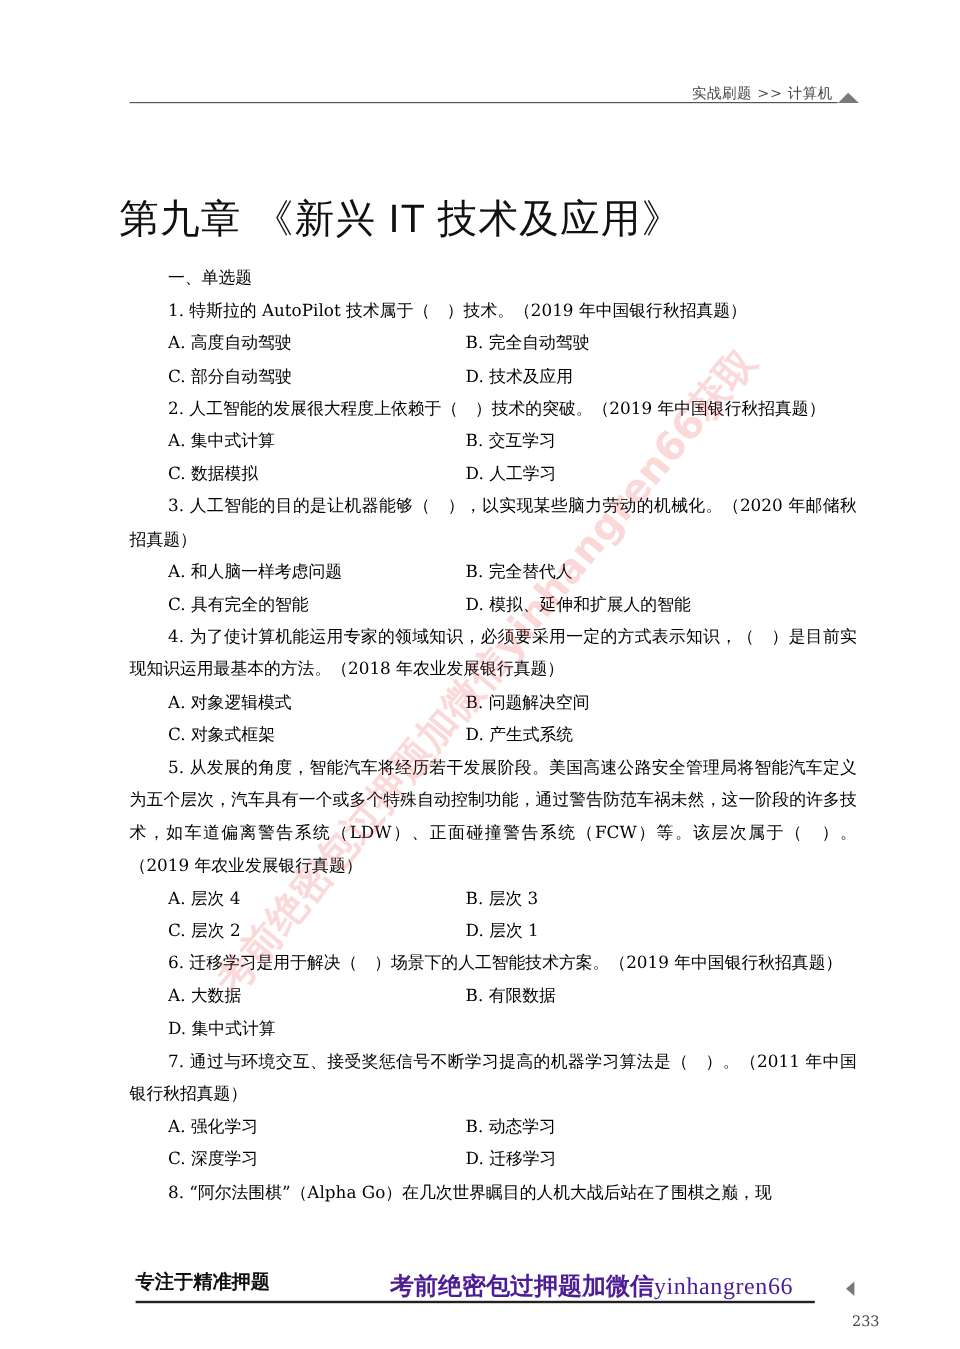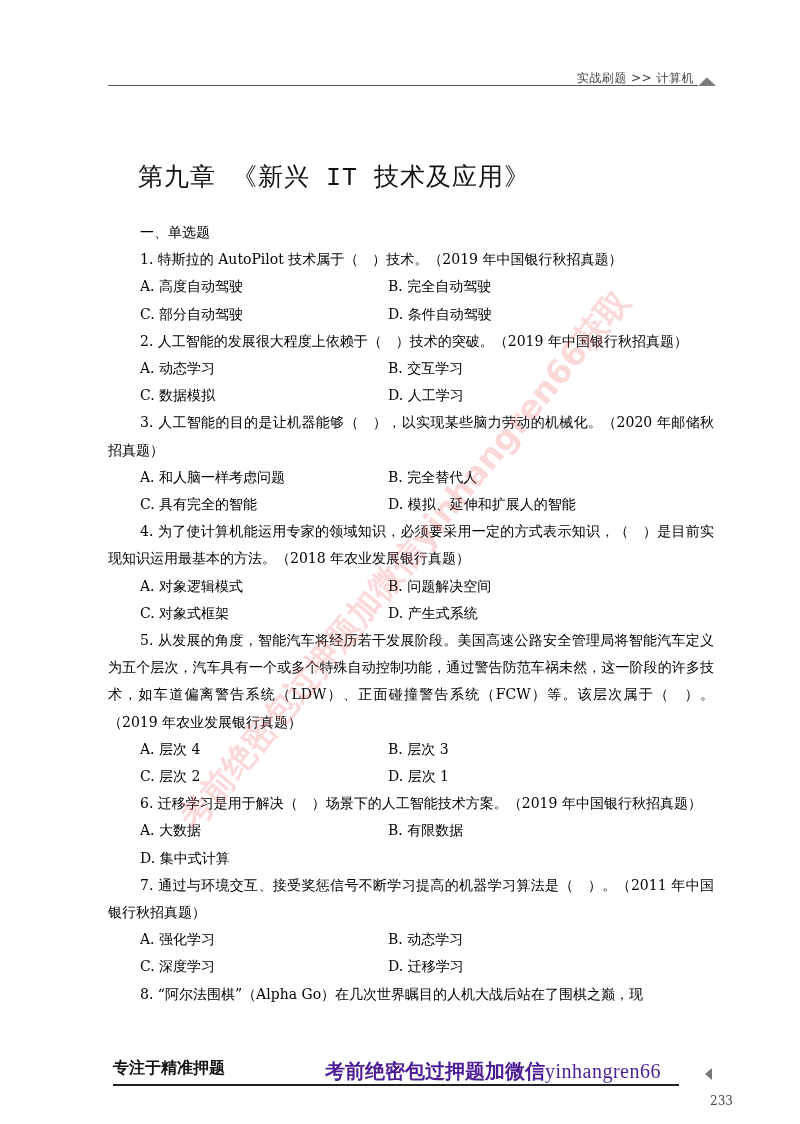--- a/index.html
+++ b/index.html
@@ -48,22 +48,22 @@
       background: linear-gradient(135deg, transparent 0%, transparent 48%, #7a7a7a 50%);
       clip-path: polygon(0 0, 100% 100%, 0 100%);
     }
 
     .chapter-title {
       position: absolute;
       left: 0;
       width: 668px;
       top: 160px;
       text-align: center;
-      font-size: 25px;
-      font-family: Liberation Mono, monospace;
+      font-size: 33px;
+      font-family: Liberation Sans, sans-serif;
       color: #111;
       letter-spacing: 1px;
     }
 
     .content {
       position: absolute;
       left: 108px;
       top: 219px;
       width: 606px;
       font-size: 14px;
@@ -176,28 +176,28 @@
 
 <div class="content">
   <div class="section-heading">一、单选题</div>
 
   <div>
     <p class="question">1. 特斯拉的 AutoPilot 技术属于（　）技术。（2019 年中国银行秋招真题）</p>
     <div class="options">
       <span class="option">A. 高度自动驾驶</span>
       <span class="option">B. 完全自动驾驶</span>
       <span class="option">C. 部分自动驾驶</span>
-      <span class="option">D. 条件自动驾驶</span>
+      <span class="option">D. 技术及应用</span>
     </div>
   </div>
 
   <div>
     <p class="question">2. 人工智能的发展很大程度上依赖于（　）技术的突破。（2019 年中国银行秋招真题）</p>
     <div class="options">
-      <span class="option">A. 动态学习</span>
+      <span class="option">A. 集中式计算</span>
       <span class="option">B. 交互学习</span>
       <span class="option">C. 数据模拟</span>
       <span class="option">D. 人工学习</span>
     </div>
   </div>
 
   <div>
     <p class="question">3. 人工智能的目的是让机器能够（　），以实现某些脑力劳动的机械化。（2020 年邮储秋招真题）</p>
     <div class="options">
       <span class="option">A. 和人脑一样考虑问题</span>

